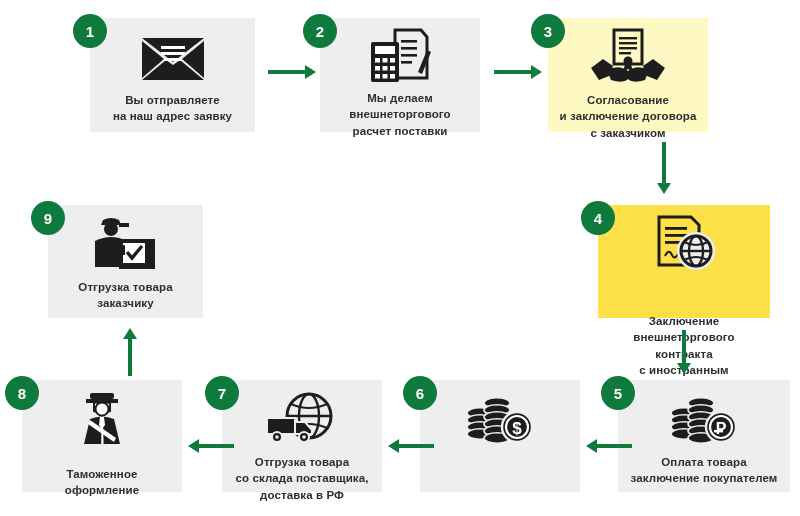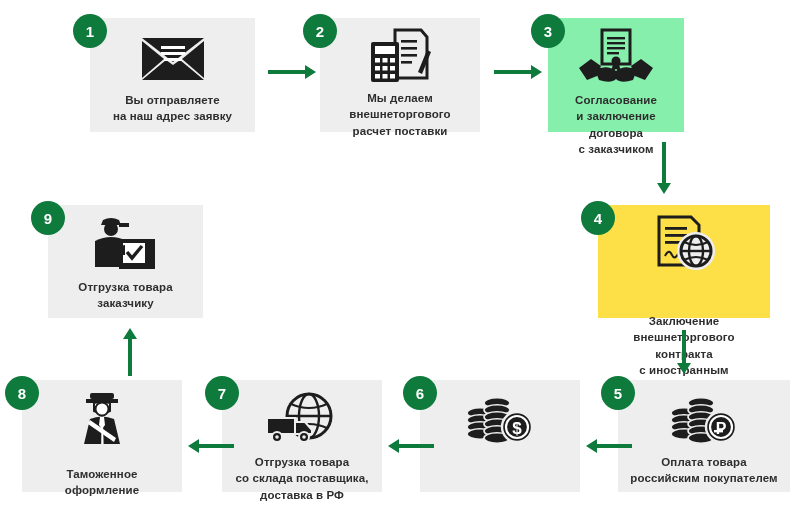--- a/index.html
+++ b/index.html
@@ -109,21 +109,21 @@
           <rect x="6" y="46" width="5" height="4.5" fill="#ffffff"></rect>
           <rect x="13.5" y="46" width="5" height="4.5" fill="#ffffff"></rect>
           <rect x="21" y="46" width="5" height="4.5" fill="#ffffff"></rect>
         </svg>
       </div>
       <div class="card-label" style="color: rgb(46, 46, 46); margin-top: 6px;">Мы делаем
 внешнеторгового
 расчет поставки</div>
     </div>
     <div class="badge" style="left: 303px; top: 14px; background: rgb(14, 122, 60);">2</div>
-    <div class="step-card" style="left: 548px; top: 18px; width: 136px; height: 114px; background: #86efac;">
+    <div class="step-card" style="left: 548px; top: 18px; width: 160px; height: 114px; background: #fef9c3;">
       <div class="icon-wrap" style="height: 58px; margin-top: 10px;">
         <svg width="78" height="58" viewBox="0 0 78 58" xmlns="http://www.w3.org/2000/svg">
           <rect x="25" y="2" width="28" height="34" fill="none" stroke="#1d1d1d" stroke-width="3"></rect>
           <rect x="30" y="9" width="18" height="2.4" fill="#1d1d1d"></rect>
           <rect x="30" y="14" width="18" height="2.4" fill="#1d1d1d"></rect>
           <rect x="30" y="19" width="18" height="2.4" fill="#1d1d1d"></rect>
           <rect x="30" y="24" width="12" height="2.4" fill="#1d1d1d"></rect>
           <circle cx="39" cy="33" r="4.5" fill="#1d1d1d"></circle>
           <path d="M36 36 L34 44 L39 41 L44 44 L42 36 Z" fill="#1d1d1d"></path>
           <path d="M2 40 L14 31 L24 38 L20 48 L10 52 Z" fill="#1d1d1d"></path>
@@ -170,21 +170,21 @@
           <ellipse cx="33" cy="31" rx="13" ry="5.2" fill="#1d1d1d" stroke="#eeeeee" stroke-width="1.6"></ellipse>
           <ellipse cx="33" cy="38" rx="13" ry="5.2" fill="#1d1d1d" stroke="#eeeeee" stroke-width="1.6"></ellipse>
           <ellipse cx="33" cy="45" rx="13" ry="5.2" fill="#1d1d1d" stroke="#eeeeee" stroke-width="1.6"></ellipse>
           <circle cx="53" cy="34" r="15" fill="#1d1d1d" stroke="#eeeeee" stroke-width="2.4"></circle>
           <circle cx="53" cy="34" r="11" fill="none" stroke="#ffffff" stroke-width="2.2"></circle>
           <text x="53" y="41" font-family="Liberation Sans, sans-serif" font-size="16" font-weight="bold" fill="#ffffff" text-anchor="middle">P</text>
           <rect x="46" y="37" width="9" height="2.4" fill="#ffffff"></rect>
         </svg>
       </div>
       <div class="card-label" style="color: rgb(46, 46, 46); margin-top: 6px;">Оплата товара
-российским покупателем</div>
+заключение покупателем</div>
     </div>
     <div class="badge" style="left: 601px; top: 376px; background: rgb(14, 122, 60);">5</div>
     <div class="step-card" style="left: 420px; top: 380px; width: 160px; height: 112px; background: rgb(238, 238, 238);">
       <div class="icon-wrap" style="height: 58px; margin-top: 10px;">
         <svg width="72" height="52" viewBox="0 0 72 52" xmlns="http://www.w3.org/2000/svg">
           <ellipse cx="16" cy="20" rx="13" ry="5.2" fill="#1d1d1d" stroke="#eeeeee" stroke-width="1.6"></ellipse>
           <ellipse cx="16" cy="27" rx="13" ry="5.2" fill="#1d1d1d" stroke="#eeeeee" stroke-width="1.6"></ellipse>
           <ellipse cx="16" cy="34" rx="13" ry="5.2" fill="#1d1d1d" stroke="#eeeeee" stroke-width="1.6"></ellipse>
           <ellipse cx="16" cy="41" rx="13" ry="5.2" fill="#1d1d1d" stroke="#eeeeee" stroke-width="1.6"></ellipse>
           <ellipse cx="33" cy="10" rx="13" ry="5.2" fill="#1d1d1d" stroke="#eeeeee" stroke-width="1.6"></ellipse>

